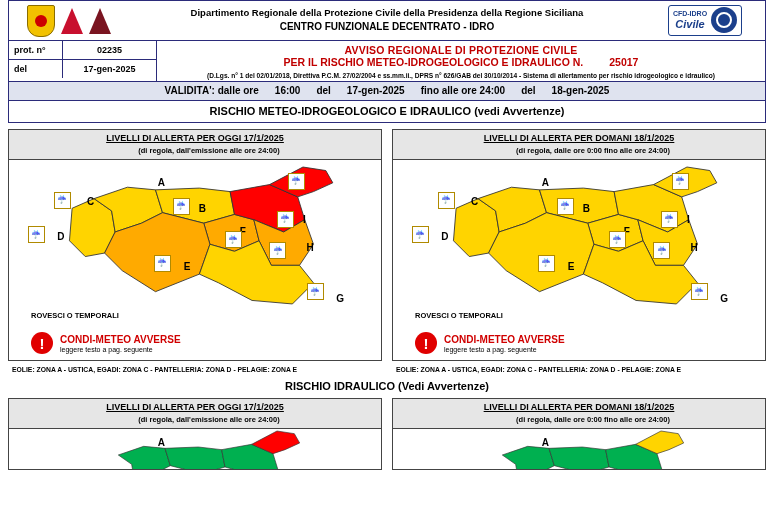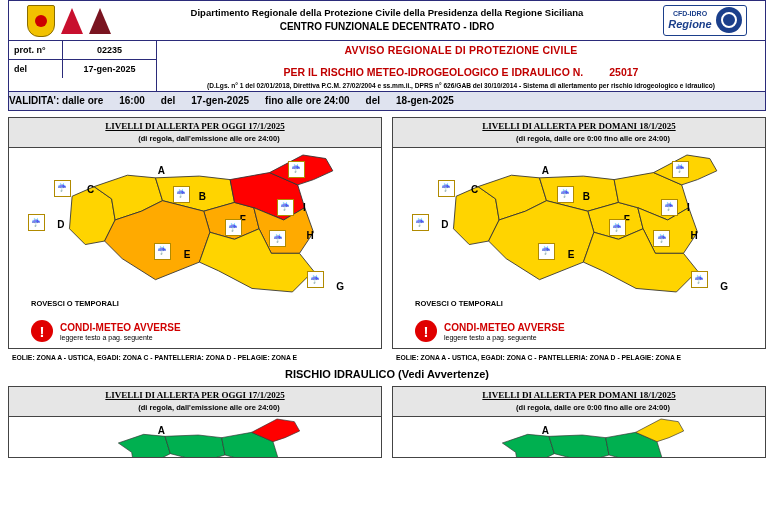--- a/index.html
+++ b/index.html
@@ -178,37 +178,38 @@
   .avviso1 {
     color: #c00000;
     font-weight: bold;
     font-size: 10.5px;
     letter-spacing: .2px;
   }
   .avviso2 {
     color: #c00000;
     font-weight: bold;
     font-size: 10.5px;
-    margin-top: 10px;
+    margin-top: 0;
   }
   .avviso2 .num {
     margin-left: 26px;
   }
   .norm {
     font-size: 6.6px;
     font-weight: bold;
     margin-top: 4px;
     padding-bottom: 2px;
   }
 
   
   .validity {
     border: 1px solid #2b2b7a;
     border-top: none;
     background: #dfe3ef;
+    text-align: center;
     font-weight: bold;
     font-size: 10px;
     padding: 3px 0 4px 0;
     box-sizing: border-box;
   }
   .validity .sp { display: inline-block; width: 16px; }
 
   
   .section-title {
     border: 1px solid #2b2b7a;
@@ -235,21 +236,20 @@
   .panel-head {
     background: #e6e6e6;
     border-bottom: 1px solid #444;
     text-align: center;
     padding: 3px 0 4px 0;
   }
   .panel-head .ttl {
     font-weight: bold;
     font-size: 9px;
     text-decoration: underline;
-    font-family: Liberation Serif, serif;
   }
   .panel-head .sub {
     font-size: 7.5px;
     margin-top: 3px;
     font-weight: bold;
     padding-left: 28px;
   }
   .panel-body {
     position: relative;
     height: 200px;
@@ -349,21 +349,21 @@
       <div class="tri dark"></div>
     </div>
     <div class="header-center">
       <div class="l1">Dipartimento Regionale della Protezione Civile della Presidenza della Regione Siciliana</div>
       <div class="l2">CENTRO FUNZIONALE DECENTRATO - IDRO</div>
     </div>
     <div class="header-right">
       <div class="cfd-badge">
         <div class="txt">
           <div class="cfd-top">CFD-IDRO</div>
-          <div class="cfd-bot">Regione</div>
+          <div class="cfd-bot">Civile</div>
         </div>
         <div class="cfd-logo"></div>
       </div>
     </div>
   </div>
 
   <div class="info">
     <div class="info-left">
       <div class="prot-row">
         <div class="prot-lbl">prot. n°</div>
@@ -380,20 +380,21 @@
         <span>PER IL RISCHIO METEO-IDROGEOLOGICO E IDRAULICO N.</span><span class="num">25017</span>
       </div>
       <div class="norm">(D.Lgs. n° 1 del 02/01/2018, Direttiva P.C.M. 27/02/2004 e ss.mm.ii., DPRS n° 626/GAB del 30/10/2014 - Sistema di allertamento per rischio idrogeologico e idraulico)</div>
     </div>
   </div>
 
   <div class="validity">
     <span>VALIDITA': dalle ore</span><span class="sp"></span><span>16:00</span><span class="sp"></span><span>del</span><span class="sp"></span><span>17-gen-2025</span><span class="sp"></span><span>fino alle ore 24:00</span><span class="sp"></span><span>del</span><span class="sp"></span><span>18-gen-2025</span>
   </div>
 
+  <div class="section-title">RISCHIO METEO-IDROGEOLOGICO E IDRAULICO (vedi Avvertenze)</div>
 
   <div class="panels">
 
     <div class="panel">
       <div class="panel-head">
         <div class="ttl">LIVELLI DI ALLERTA PER OGGI 17/1/2025</div>
         <div class="sub">(di regola, dall'emissione alle ore 24:00)</div>
       </div>
       <div class="panel-body">
         <div class="map-wrap">

